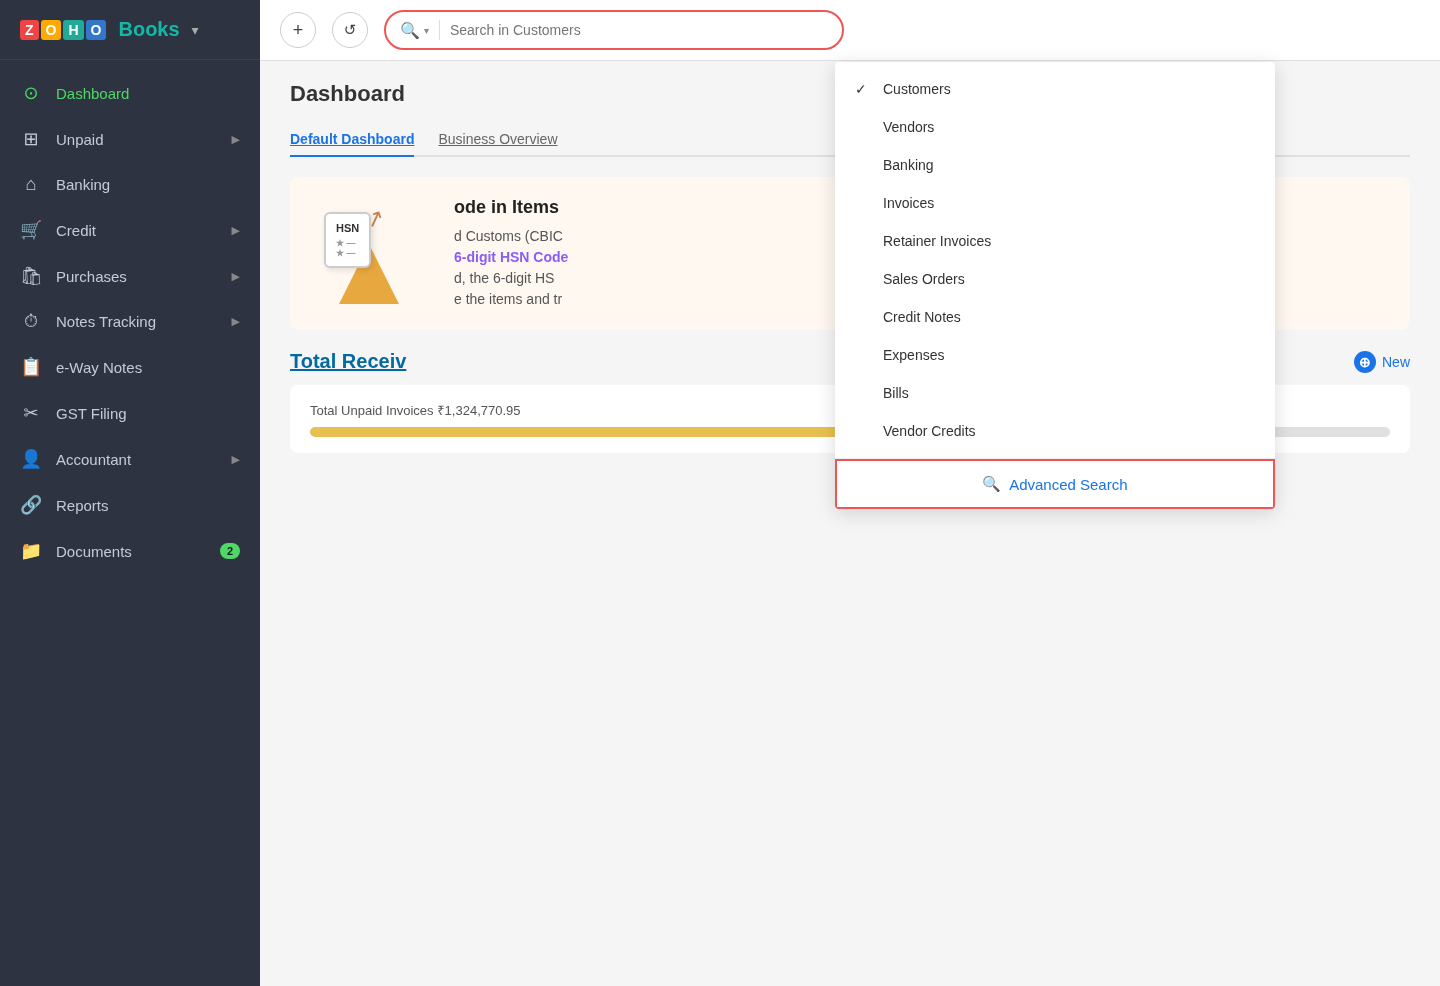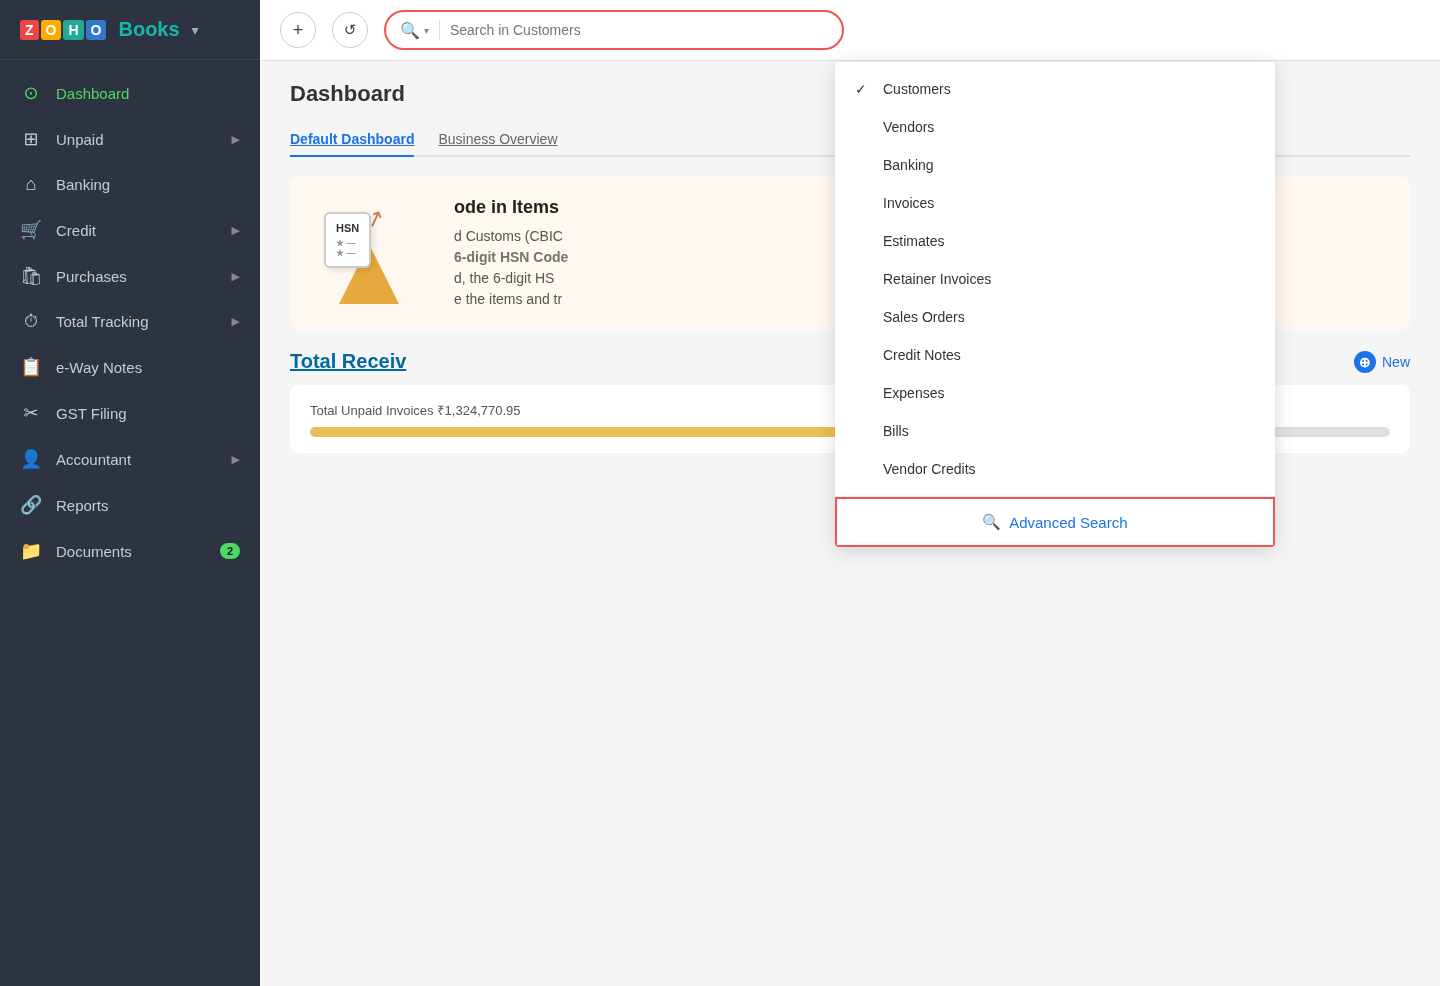--- a/index.html
+++ b/index.html
@@ -171,21 +171,21 @@
     }
     .banner-img {
       width: 120px;
       height: 100px;
       flex-shrink: 0;
       position: relative;
     }
     .banner-text { flex: 1; }
     .banner-title { font-size: 18px; font-weight: 700; color: #222; margin-bottom: 8px; }
     .banner-subtitle { font-size: 14px; color: #555; line-height: 1.5; }
-    .banner-subtitle strong { color: #737373; }
+    .banner-subtitle strong { color: #8b5cf6; }
 
     
     .section-header {
       display: flex;
       align-items: center;
       justify-content: space-between;
       margin-bottom: 12px;
     }
     .section-title { font-size: 20px; font-weight: 600; color: #0369a1; text-decoration: underline; }
     .new-btn {
@@ -306,21 +306,21 @@
     </div>
 
     <div class="nav-item">
       <span class="nav-icon">🛍</span>
       <span class="nav-label">Purchases</span>
       <span class="nav-arrow">▶</span>
     </div>
 
     <div class="nav-item">
       <span class="nav-icon">⏱</span>
-      <span class="nav-label">Total Tracking</span>
+      <span class="nav-label">Notes Tracking</span>
       <span class="nav-arrow">▶</span>
     </div>
 
     <div class="nav-item">
       <span class="nav-icon">📋</span>
       <span class="nav-label">e-Way Notes</span>
     </div>
 
     <div class="nav-item">
       <span class="nav-icon">✂</span>
@@ -420,24 +420,20 @@
       <div class="dropdown-item">
         <span class="dropdown-check"></span>
         <span>Banking</span>
       </div>
       <div class="dropdown-item">
         <span class="dropdown-check"></span>
         <span>Invoices</span>
       </div>
       <div class="dropdown-item">
         <span class="dropdown-check"></span>
-        <span>Estimates</span>
-      </div>
-      <div class="dropdown-item">
-        <span class="dropdown-check"></span>
         <span>Retainer Invoices</span>
       </div>
       <div class="dropdown-item">
         <span class="dropdown-check"></span>
         <span>Sales Orders</span>
       </div>
       <div class="dropdown-item">
         <span class="dropdown-check"></span>
         <span>Credit Notes</span>
       </div>

